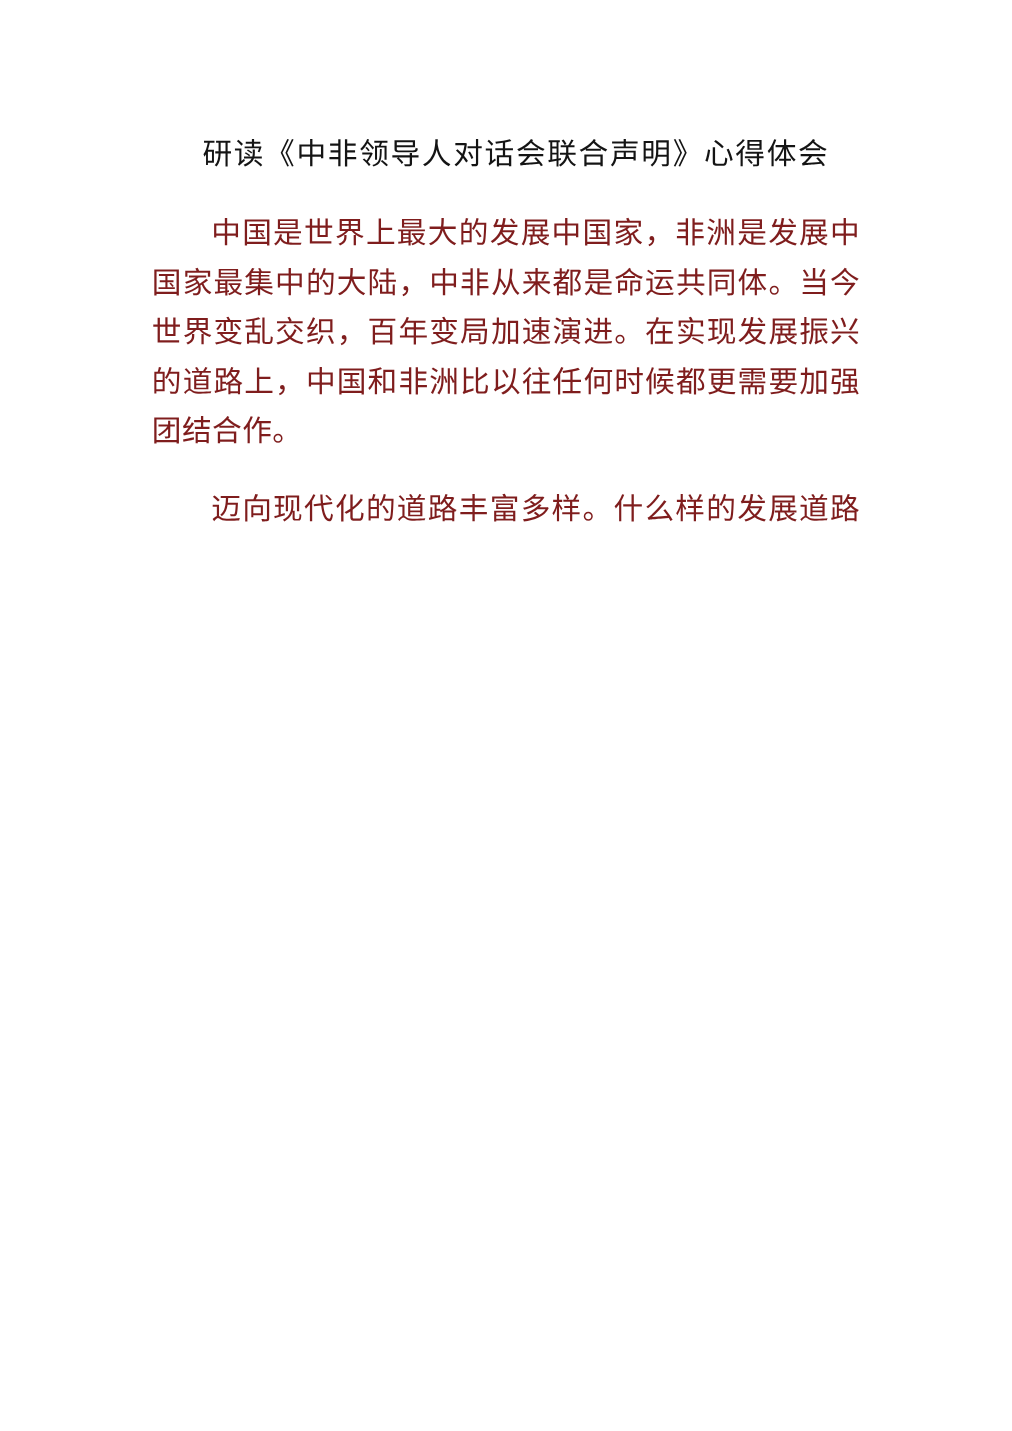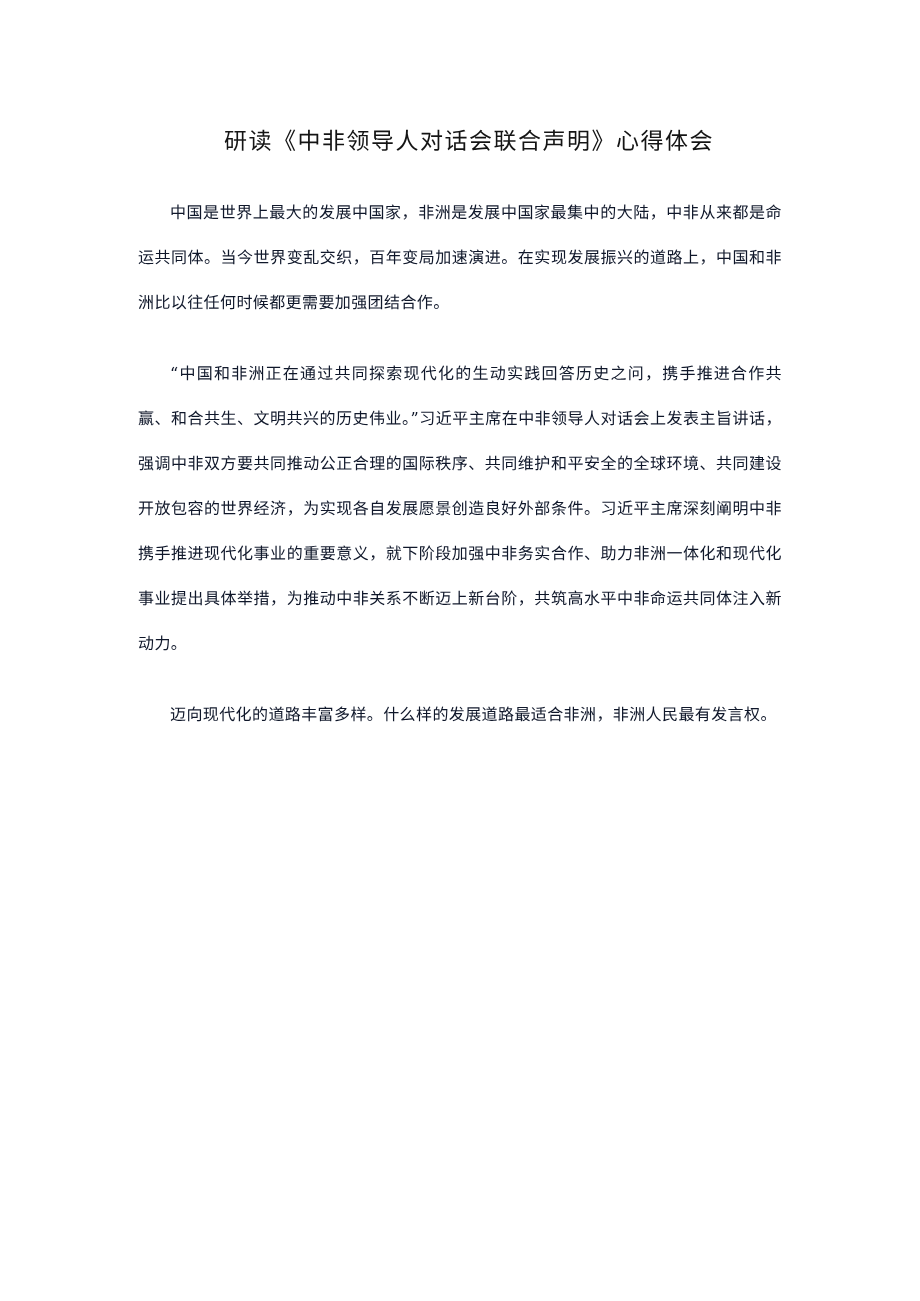--- a/index.html
+++ b/index.html
@@ -23,40 +23,40 @@
   }
 
   .content {
     position: absolute;
     left: 138px;
     top: 120px;
     width: 662px;
   }
 
   .doc-title {
-    font-size: 23px;
+    font-size: 27px;
     line-height: 42px;
     text-align: center;
     letter-spacing: 1.5px;
     font-weight: 400;
     margin: 0 0 28px 0;
     white-space: nowrap;
     color: #141414;
   }
 
   .para {
-    font-size: 16px;
+    font-size: 27px;
     line-height: 45px;
     text-align: justify;
     text-justify: inter-character;
     text-align-last: left;
     text-indent: 2em;
     margin: 0 18px 26px 0;
     letter-spacing: 0.4px;
-    color: #0f172a;
+    color: #7f1d1d;
   }
 
   .para:last-child {
     margin-bottom: 0;
   }
 
   
   .para-clipped {
     max-height: 48px;
     overflow: hidden;
@@ -66,18 +66,17 @@
 <body>
 
 <div class="page">
   <div class="content">
 
     <h1 class="doc-title">研读《中非领导人对话会联合声明》心得体会</h1>
 
     <p class="para">中国是世界上最大的发展中国家，非洲是发展中国家最集中的大陆，中非从来都是命运共同体。当今世界变乱交织，百年变局加速演进。在实现发展振兴的道路上，中国和非洲比以往任何时候都更需要加强团结合作。</p>
 
 
-    <p class="para">“中国和非洲正在通过共同探索现代化的生动实践回答历史之问，携手推进合作共赢、和合共生、文明共兴的历史伟业。”习近平主席在中非领导人对话会上发表主旨讲话，强调中非双方要共同推动公正合理的国际秩序、共同维护和平安全的全球环境、共同建设开放包容的世界经济，为实现各自发展愿景创造良好外部条件。习近平主席深刻阐明中非携手推进现代化事业的重要意义，就下阶段加强中非务实合作、助力非洲一体化和现代化事业提出具体举措，为推动中非关系不断迈上新台阶，共筑高水平中非命运共同体注入新动力。</p>
 
     <p class="para para-clipped">迈向现代化的道路丰富多样。什么样的发展道路最适合非洲，非洲人民最有发言权。</p>
 
   </div>
 </div>
 
 </body></html>

